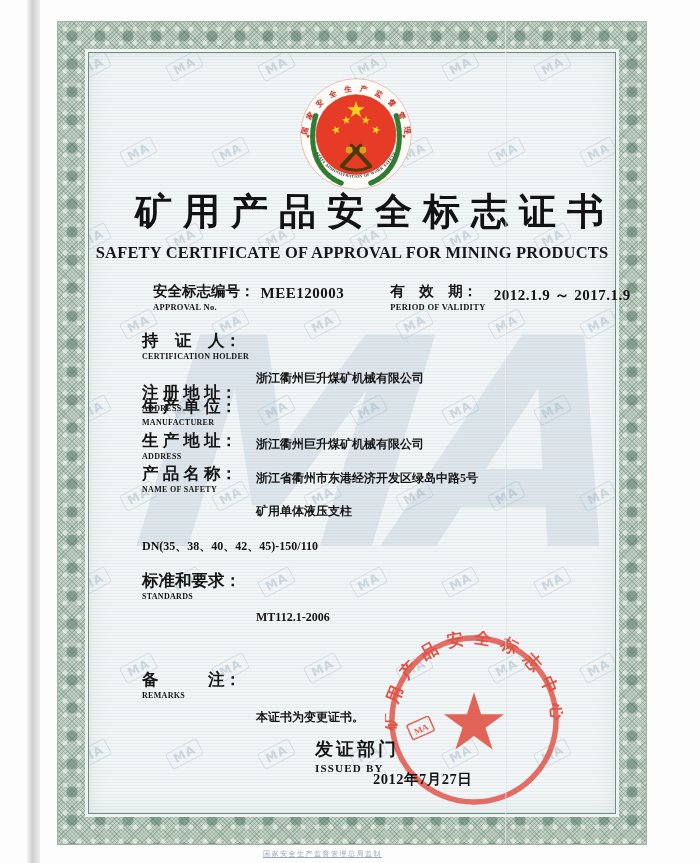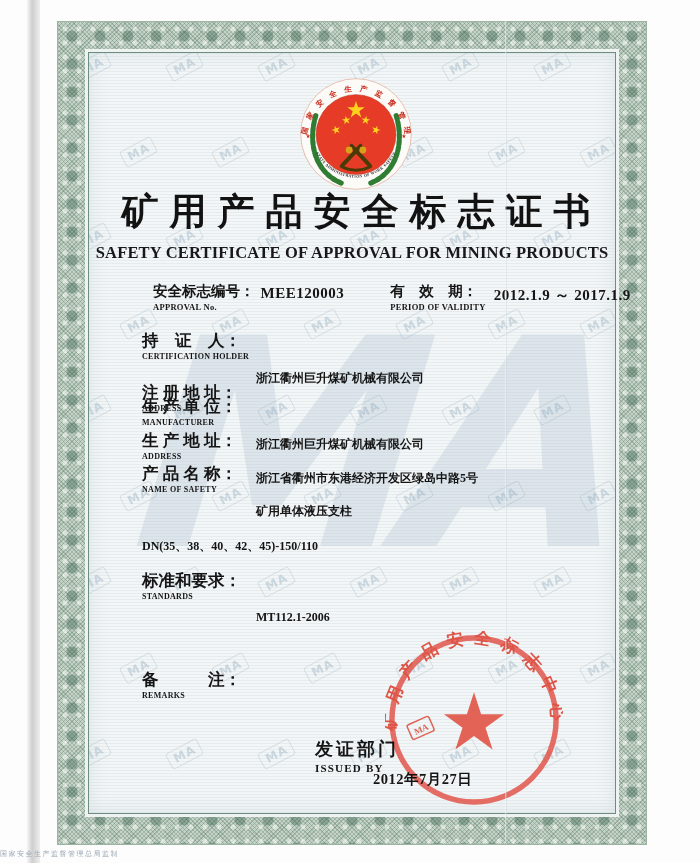--- a/index.html
+++ b/index.html
@@ -48,21 +48,21 @@
     border:1.5px solid rgba(143,168,188,.28); border-radius:3px;
     color:rgba(143,168,188,.38);
     font-family:"DejaVu Sans", sans-serif; font-weight:700; font-size:12px;
     letter-spacing:1px; padding:1px 5px; user-select:none;
   }
   .content { position:absolute; inset:0; z-index:2; }
 
   .emblem { position:absolute; left:210px; top:24px; width:114px; height:114px; }
 
   .title {
-    position:absolute; top:134px; left:8px; right:0; text-align:center;
+    position:absolute; top:134px; left:8px; right:0; text-align:right;
     font-size:37px; font-weight:700; letter-spacing:11px; text-indent:11px; color:#121212;
   }
   .subtitle {
     position:absolute; top:190px; left:0; right:0; text-align:center;
     font-size:16.5px; font-weight:700; letter-spacing:.2px; color:#17171c;
   }
 
   .approval { position:absolute; top:229px; left:64px; right:10px; display:flex; align-items:flex-start; }
   .lab-cn { font-size:14.5px; font-weight:700; white-space:nowrap; }
   .lab-en { font-size:8.5px; font-weight:700; letter-spacing:.3px; margin-top:1px; white-space:nowrap; }
@@ -86,22 +86,22 @@
   .issued .en { font-size:11px; font-weight:600; letter-spacing:1.2px; margin-top:1px; }
   .issue-date { position:absolute; top:717px; left:284px; width:150px; text-align:left; font-size:14.5px; font-weight:600; letter-spacing:.5px; }
 
   .seal { position:absolute; left:296px; top:578px; width:178px; height:178px; z-index:5; mix-blend-mode:multiply; opacity:.93; }
 
   .fold {
     position:absolute; left:505px; top:21px; width:2px; height:822px; z-index:4;
     background:linear-gradient(90deg, rgba(255,255,255,.65), rgba(125,145,158,.20));
   }
   .footer-note {
-    position:absolute; top:849px; left:0; width:645px; text-align:left;
-    font-size:7px; color:#9aa7b4; letter-spacing:1.5px;
+    position:absolute; top:849px; left:0; width:645px; text-align:center;
+    font-size:7px; color:#9aa7b4; letter-spacing:1.5px;text-decoration:underline;
   }
 </style>
 </head>
 <body>
 
 <div class="page">
   <div class="spine"></div>
 
   <div class="frame">
     <div class="paper">
@@ -237,20 +237,21 @@
         <div class="row" style="top:445px">
           <div class="val">DN(35、38、40、42、45)-150/110</div>
         </div>
 
         <div class="row" style="top:517px">
           <div class="lab"><span class="cn">标准和要求：</span><div class="en">STANDARDS</div></div>
           <div class="val">MT112.1-2006</div>
         </div>
         <div class="row" style="top:616px">
           <div class="lab"><span class="cn">备　　　注：</span><div class="en">REMARKS</div></div>
+          <div class="val">本证书为变更证书。</div>
         </div>
 
 
         <div class="issued">
           <div class="cn">发证部门</div>
           <div class="en">ISSUED BY</div>
         </div>
         <div class="issue-date">2012年7月27日</div>
 
         <svg class="seal" viewBox="0 0 180 180">

